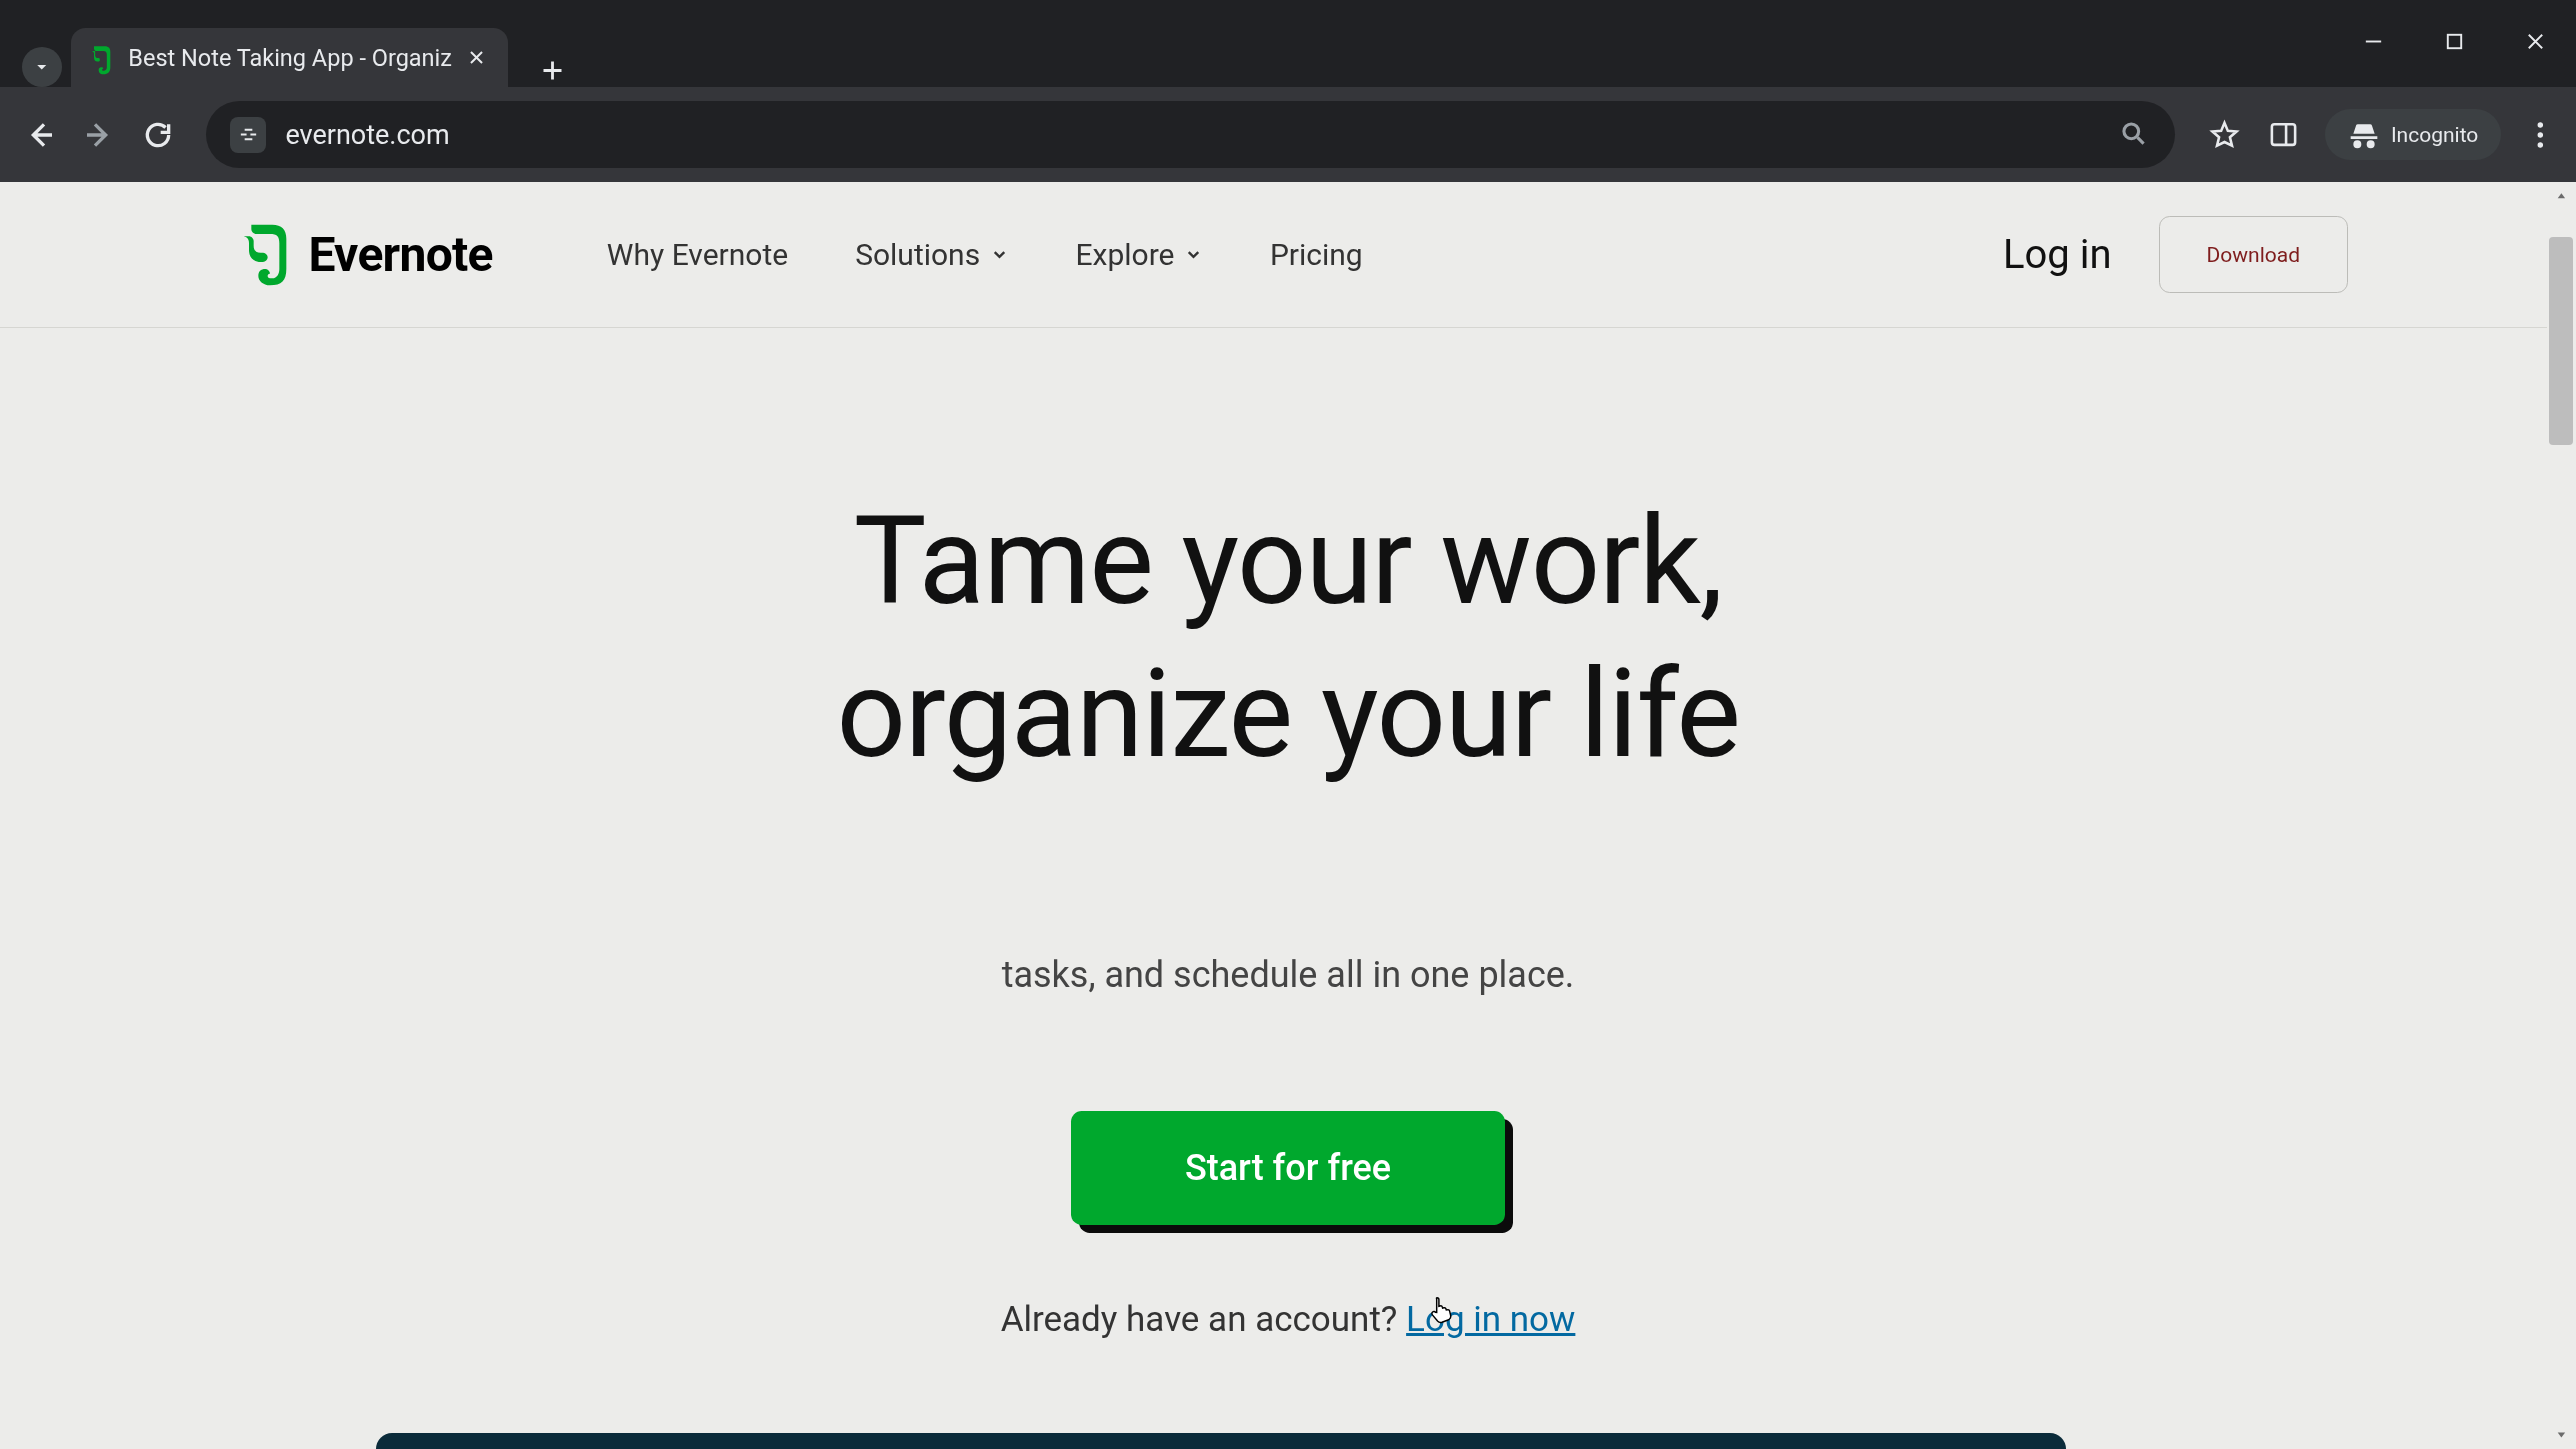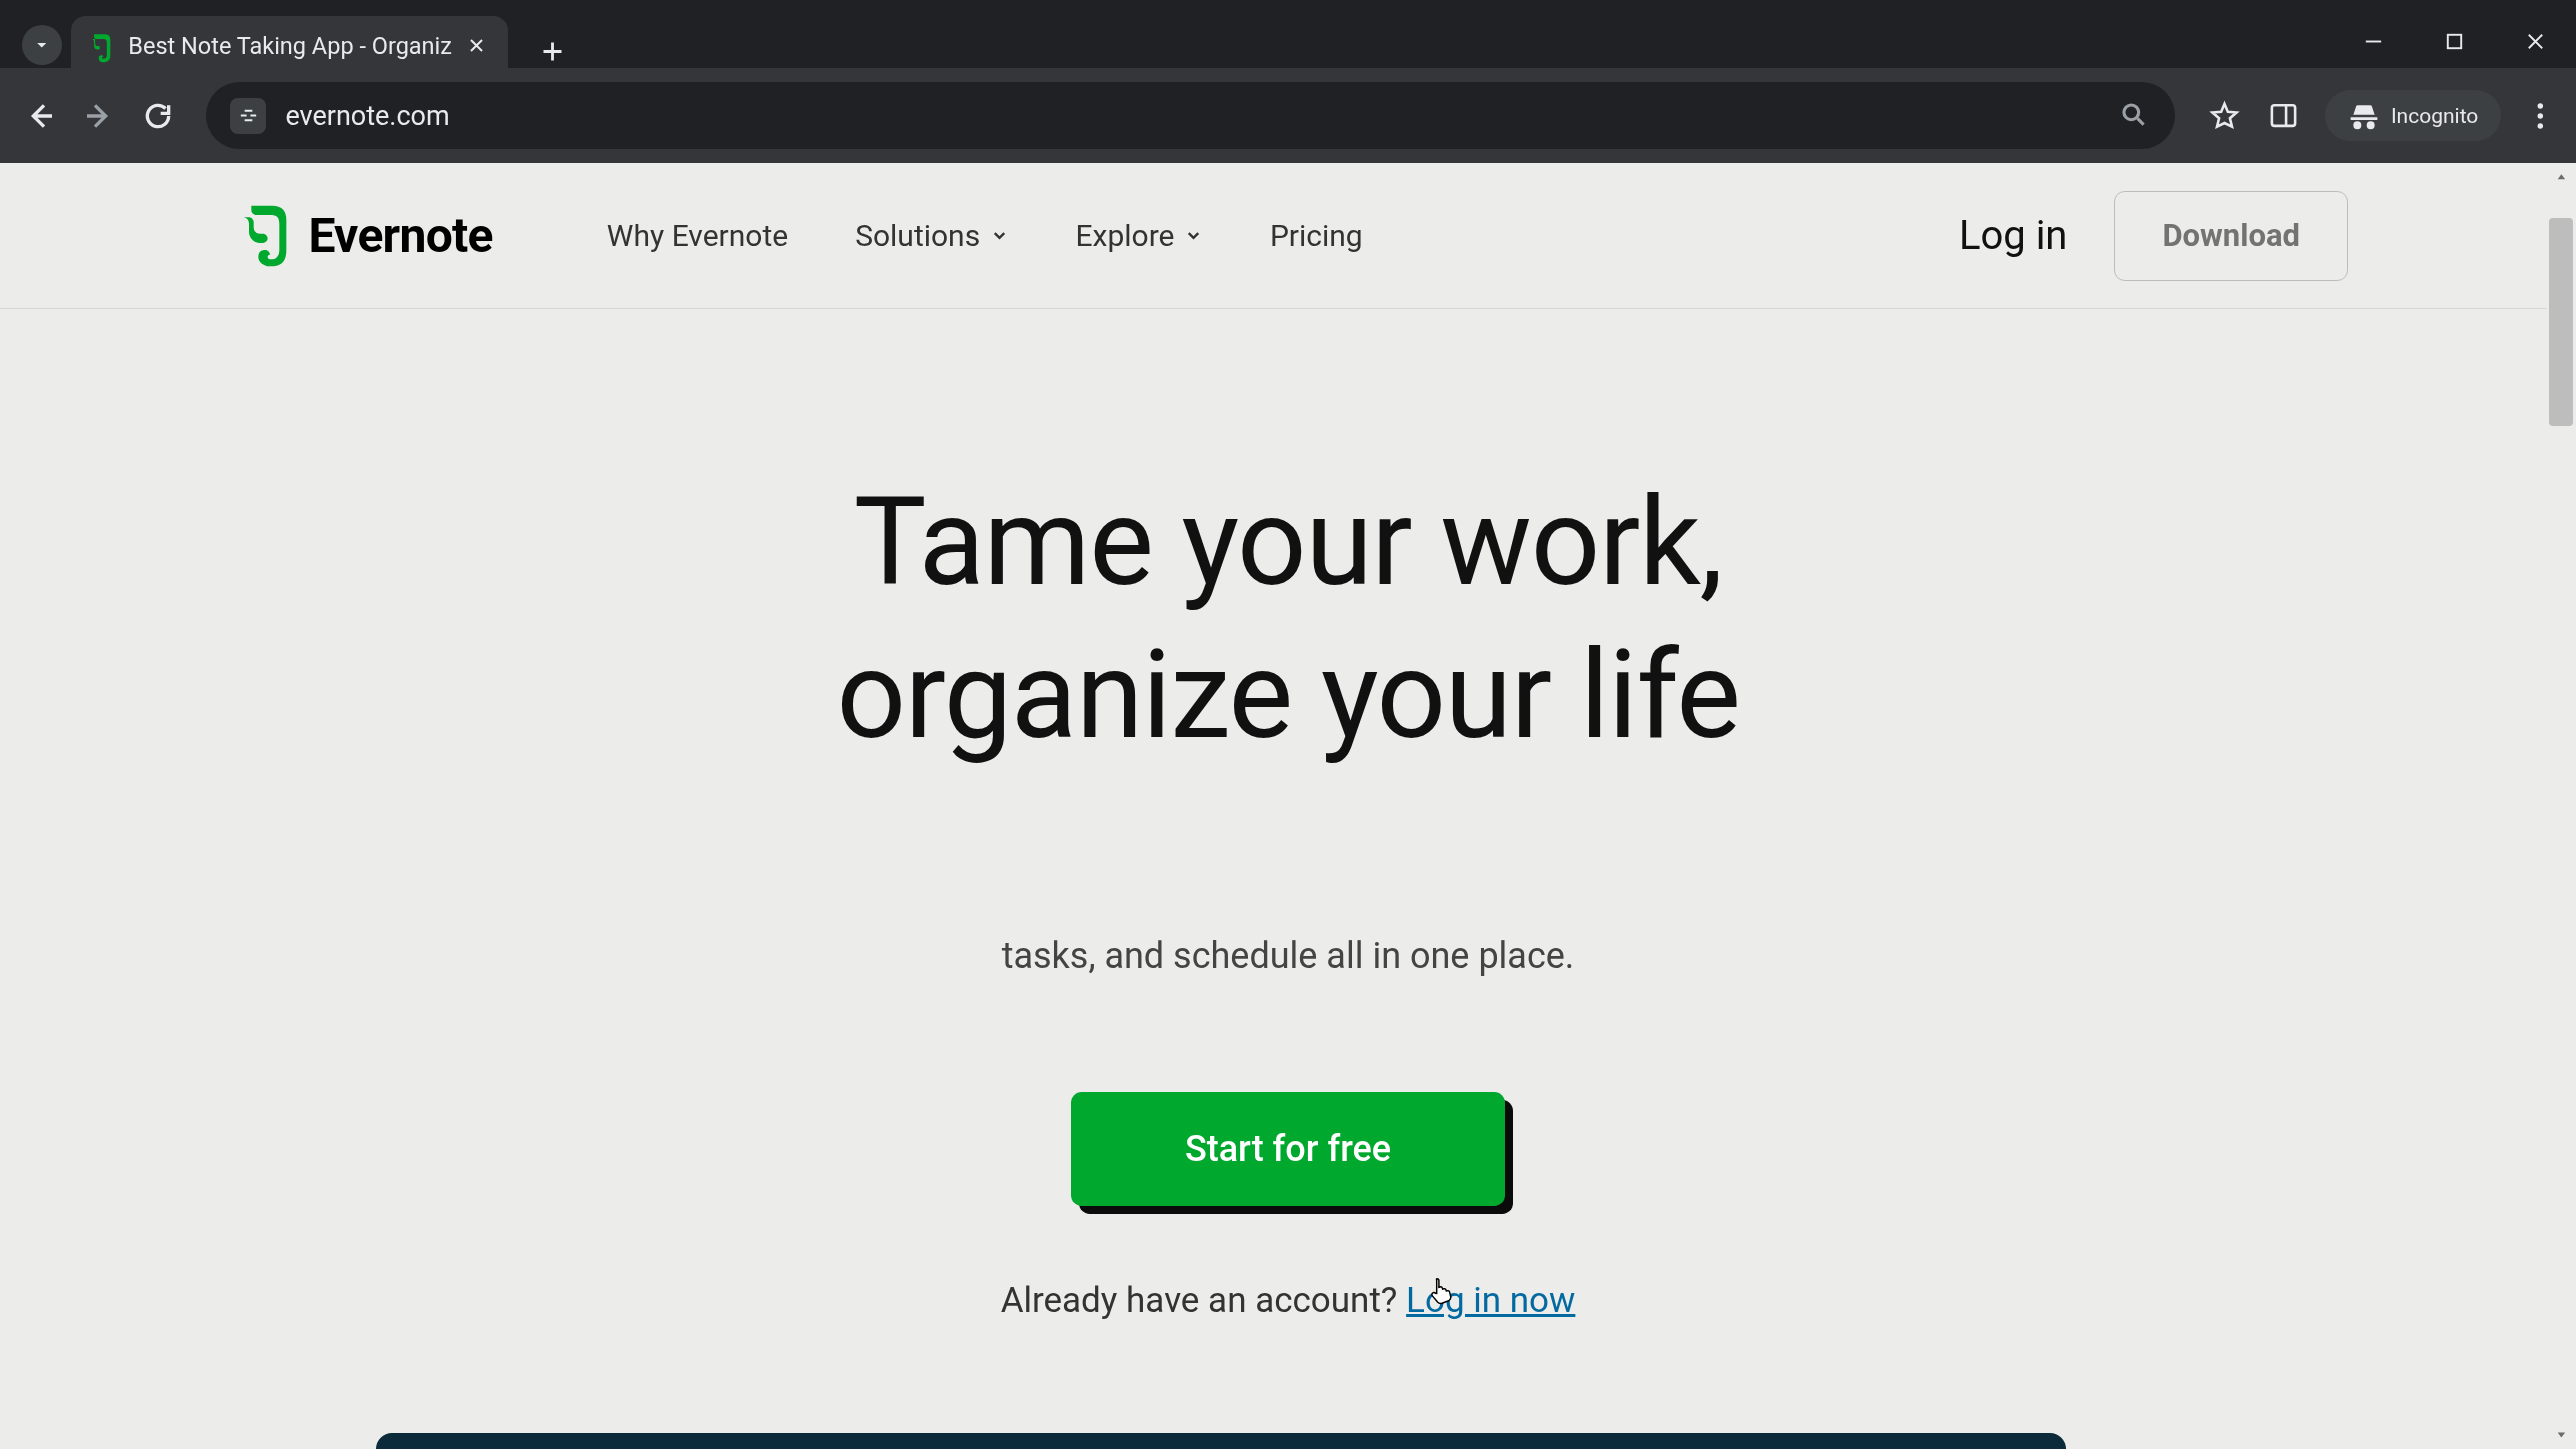--- a/index.html
+++ b/index.html
@@ -1,21 +1,21 @@
 <!DOCTYPE html>
 <html style="font-size:10.7px"><head>
 <meta charset="utf-8">
 <style>
 * { margin:0; padding:0; box-sizing:border-box; font-family:-apple-system,BlinkMacSystemFont,"Segoe UI",Roboto,sans-serif; }
 html,body { width:2576px; height:1449px; background:#202124; overflow:hidden; }
 
 
 .browser { width:100%; height:100%; display:flex; flex-direction:column; }
 
-.titlebar { height:68px; background:#202124; display:flex; align-items:center; position:relative; }
+.titlebar { height:87px; background:#202124; display:flex; align-items:flex-end; position:relative; }
 .tab-dropdown { width:40px; height:40px; margin:21.5px 0 0 21.5px; background:#3c4043; border-radius:50%; display:flex; align-items:center; justify-content:center; }
 .tab-dropdown svg { width:21.5px; height:21.5px; fill:#e8eaed; }
 .tab { height:59px; background:#35363a; border-radius:14.8px 14.8px 0 0; display:flex; align-items:center; padding:0 20px 0 16px; margin:23px 0 0 9.4px; gap:13.4px; min-width:429px; }
 .tab .favicon { width:28px; height:28px; }
 .tab .title { color:#e8eaed; font-size:23.5px; white-space:nowrap; overflow:hidden; text-overflow:ellipsis; flex:1; }
 .tab .close { width:23px; height:23px; display:flex; align-items:center; justify-content:center; }
 .tab .close svg { width:19px; height:19px; stroke:#e8eaed; stroke-width:2.5; }
 .newtab { width:34px; height:34px; margin:35px 0 0 27px; display:flex; align-items:center; justify-content:center; }
 .newtab svg { width:27px; height:27px; stroke:#e8eaed; stroke-width:2.5; }
 
@@ -52,21 +52,21 @@
 .logo { display:flex; align-items:center; gap:17.4px; }
 .logo svg { width:56px; height:66px; }
 .logo-text { font-size:48px; font-weight:700; letter-spacing:-0.7px; color:#000; }
 
 .main-nav { display:flex; gap:67px; margin-left:60px; }
 .main-nav .item { display:flex; align-items:center; gap:9.4px; font-size:30px; color:#333; }
 .main-nav .item svg { width:19px; height:19px; stroke:#333; stroke-width:3; fill:none; }
 
 .header-right { margin-left:auto; display:flex; align-items:center; gap:47px; }
 .header-right .login { font-size:40px; color:#111; }
-.header-right .download { font-size:31px; color:#737373; border:1.3px solid #bcbcb8; padding:25.5px 47px; border-radius:10.7px;font-weight:bold; }
+.header-right .download { font-size:21px; color:#7f1d1d; border:1.3px solid #bcbcb8; padding:25.5px 47px; border-radius:10.7px; }
 
 .hero { text-align:center; padding-top:158px; }
 .hero h1 { font-family:Georgia,'Times New Roman',serif; font-weight:400; font-size:122px; line-height:1.25; color:#111; letter-spacing:-1.3px; }
 .hero .sub { font-size:36px; color:#444; line-height:1.55; margin-top:101px; }
 .cta-wrap { display:inline-block; margin-top:107px; position:relative; }
 .cta { background:#00a82d; color:#fff; font-size:36px; font-weight:500; padding:36px 114px; border-radius:10.7px; border:none; position:relative; z-index:2; }
 .cta-shadow { position:absolute; left:8px; top:8px; right:-8px; bottom:-8px; background:#0b0b0b; border-radius:10.7px; z-index:1; }
 
 .below { margin-top:74px; font-size:35px; color:#333; }
 .below .link { text-decoration:underline; color:#0369a1; }

